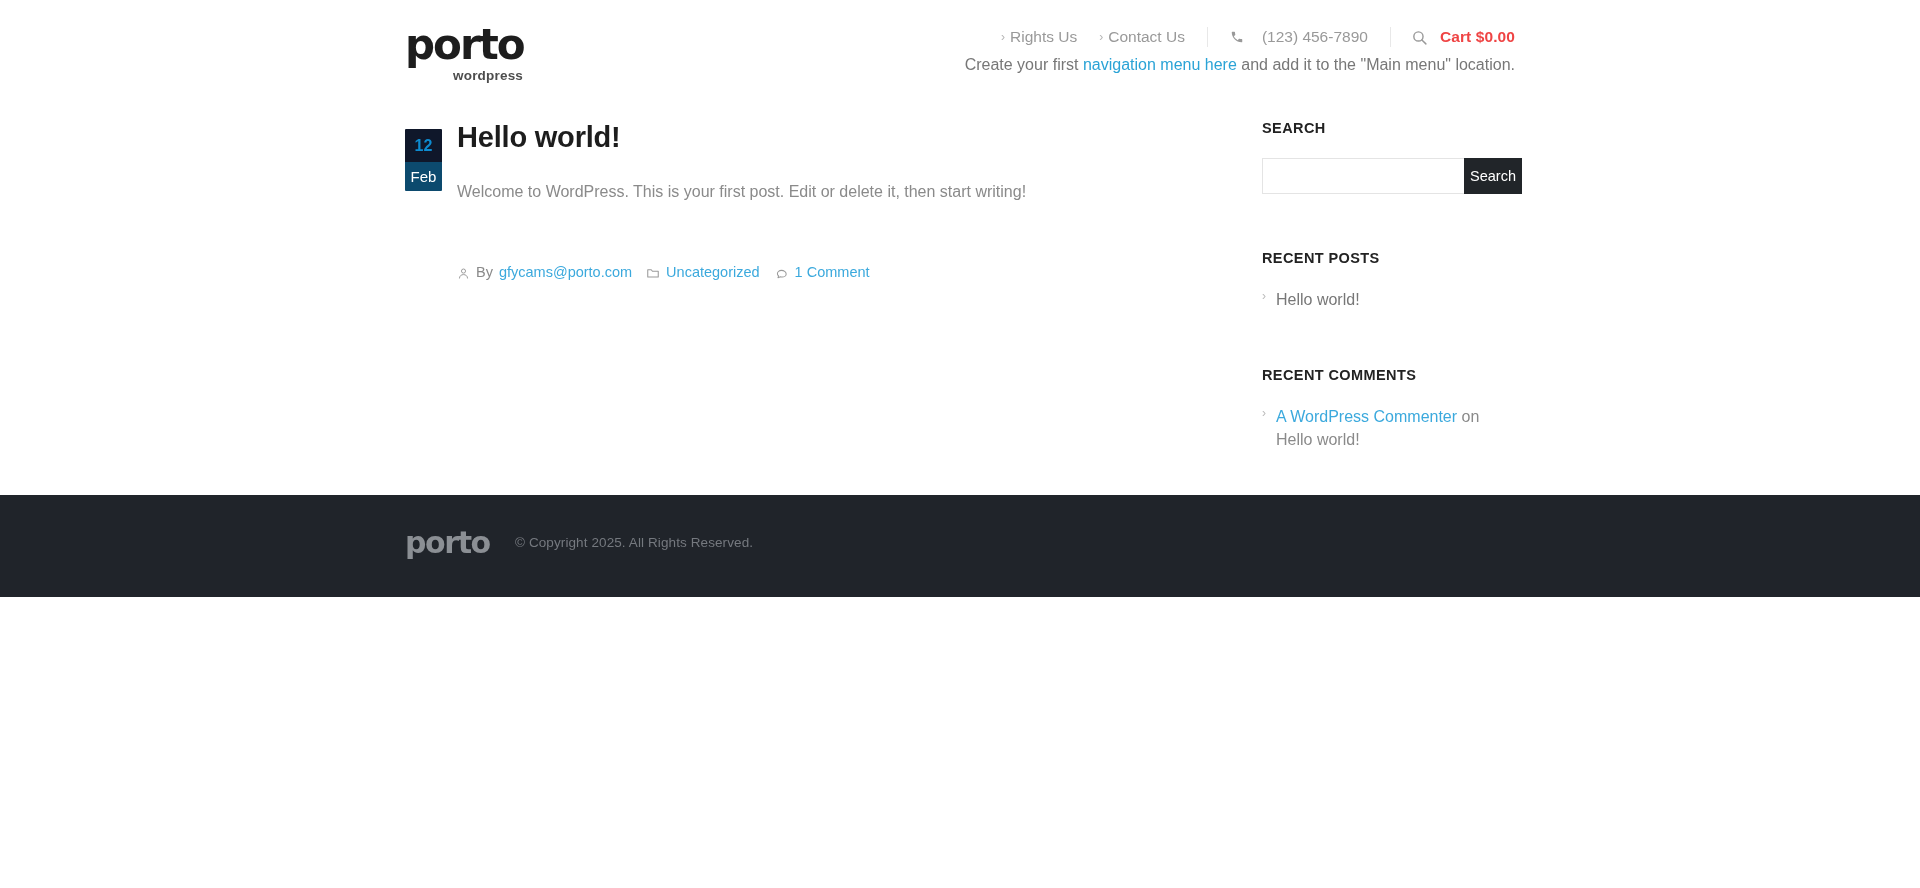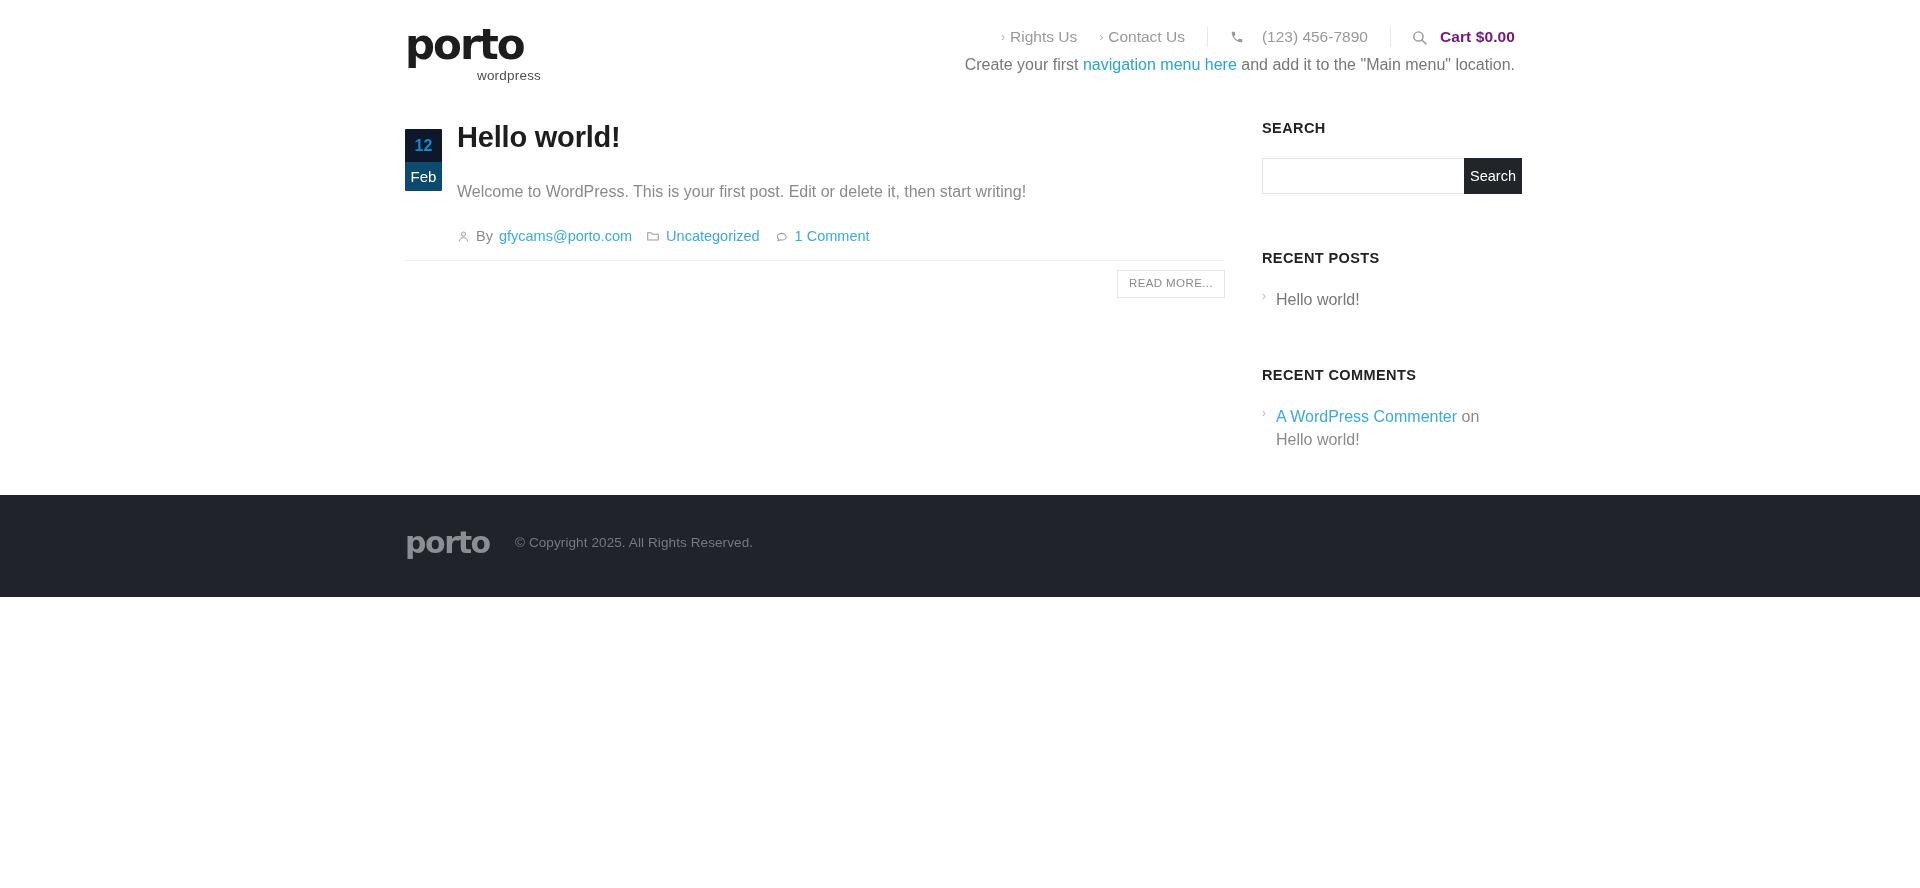--- a/index.html
+++ b/index.html
@@ -18,34 +18,34 @@
   .header { position:absolute; top:0; left:0; width:1920px; height:108px; background:#fff; }
 
   .logo-wrap { position:absolute; left:405px; top:24px; width:220px; }
   .logo-word {
     font-family:"DejaVu Sans", sans-serif;
     font-size:42px; font-weight:700; color:#1d1d1d;
     letter-spacing:-2.0px; line-height:1; margin:0;
   }
   .logo-sub {
     font-size:13.5px; color:#4d4d4d; letter-spacing:0.2px;
-    text-align:center; width:112px; margin-top:2px; margin-left:48px;
+    text-align:left; width:112px; margin-top:2px; margin-left:48px;font-weight:bold;
   }
 
   .topnav { position:absolute; right:405px; top:26px; display:flex; align-items:center; height:22px; }
   .topnav-link {
     display:flex; align-items:center; gap:5px;
     color:#999; font-size:15.5px; text-decoration:none; margin-left:22px;
     white-space:nowrap; cursor:pointer;
   }
   .topnav-link .chev { color:#b5b5b5; font-size:12px; line-height:1; }
   .divider-v { width:1px; height:20px; background:#e8e8e8; margin-left:22px; }
   .phone-block { display:flex; align-items:center; gap:18px; color:#999; font-size:15.5px; margin-left:22px; white-space:nowrap; }
   .cart-block { display:flex; align-items:center; gap:12px; margin-left:20px; white-space:nowrap; }
-  .cart-label { color:#701a75; font-size:15.5px; font-weight:700; letter-spacing:0.1px; cursor:pointer; }
+  .cart-label { color:#ef4444; font-size:15.5px; font-weight:700; letter-spacing:0.1px; cursor:pointer; }
   .ico { display:inline-block; line-height:0; }
   .ico svg { display:block; }
 
   .menu-notice {
     position:absolute; right:405px; top:56px;
     font-size:16px; color:#777; white-space:nowrap;
   }
   .menu-notice a { color:#2aa3d6; text-decoration:none; cursor:pointer; }
 
   
@@ -71,21 +71,21 @@
     font-size:29px; font-weight:700; color:#1d1d1d;
     letter-spacing:-0.2px; line-height:1.2;
   }
   .post-excerpt {
     margin:24px 0 0 0; font-size:16px; color:#8a8a8a; line-height:1.6;
   }
   .post-meta {
     margin-top:24px; display:flex; align-items:center; gap:0px;
     font-size:14.5px; color:#8a8a8a;
   }
-  .meta-item { display:flex; align-items:center; gap:6px; margin-right:14px; white-space:nowrap; }
+  .meta-item { display:flex; align-items:flex-end; gap:6px; margin-right:14px; white-space:nowrap;margin-top:36px; }
   .meta-item a { color:#3ba9dd; text-decoration:none; cursor:pointer; }
   .meta-by { color:#8a8a8a; }
 
   .post-footer {
     margin-top:16px; margin-left:0px; width:820px;
     border-top:1px solid #f0f0f0; height:42px; position:relative;
   }
   .read-more {
     position:absolute; right:0; top:9px;
     border:1px solid #e6e6e6; background:#fff;
@@ -238,23 +238,20 @@
               <svg width="15" height="14" viewBox="0 0 24 24" fill="none" stroke="#9a9a9a" stroke-width="1.8">
                 <path d="M20 13.5c0 3-3.1 5.5-7 5.5-1 0-2-.2-2.8-.5L6 20l1-3c-1.2-1-2-2.4-2-3.9C5 10 8.1 7.5 12 7.5S20 10 20 13.5z" stroke-linejoin="round"></path>
               </svg>
             </span>
             <a>1 Comment</a>
           </span>
 
         </div>
       </div>
 
-      <div class="post-footer">
-        <button class="read-more">READ MORE...</button>
-      </div>
 
     </article>
 
   </div>
 
   <aside class="sidebar">
 
     <div class="widget">
       <h3 class="widget-title">SEARCH</h3>
       <div class="search-form">

